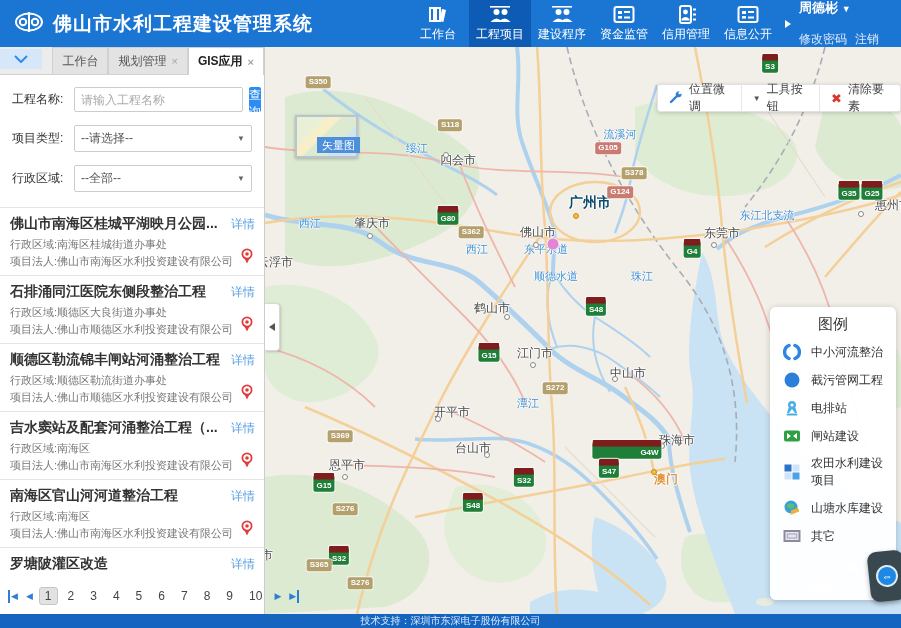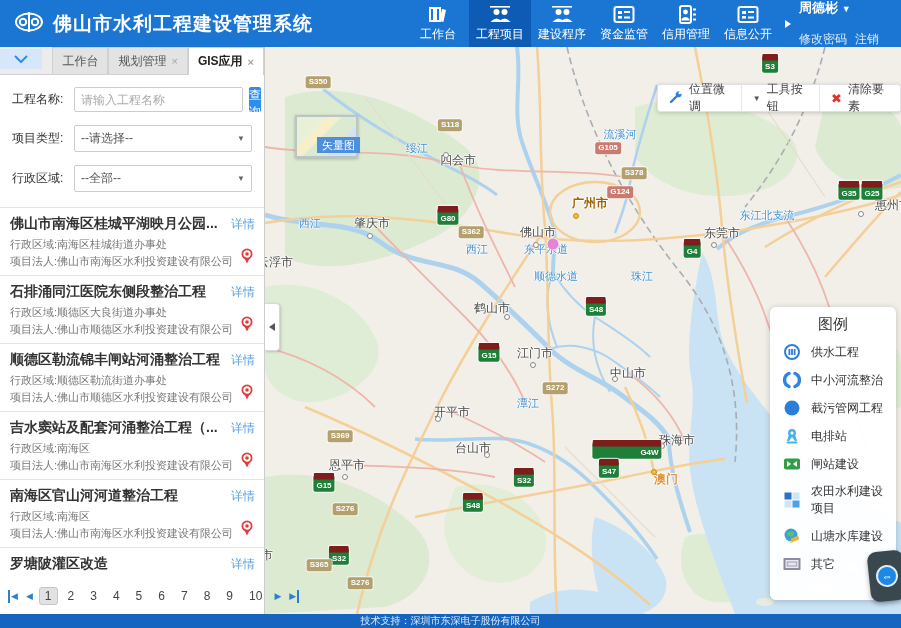--- a/index.html
+++ b/index.html
@@ -49,21 +49,21 @@
   .pg-ctrl { cursor:pointer; font-size:9px; padding:2px; color:#2d7fd6; }
   .pg-ctrl.bar-left { border-left:2px solid #2d7fd6; padding-left:1px; line-height:1; }
   .pg-ctrl.bar-right { border-right:2px solid #2d7fd6; padding-right:1px; line-height:1; }
   .pg-num { color:#444; padding:2px 6px; border-radius:3px; cursor:pointer; }
   .pg-num.current { background:#e2e2e2; border:1px solid #c6c6c6; padding:1px 5px; }
 
   
   .map-area { position:absolute; left:265px; top:47px; right:0; bottom:14px; overflow:hidden; background:#f2efe9; z-index:10; }
   .map-area svg.basemap { position:absolute; left:0; top:0; }
   .city-label { position:absolute; transform:translate(-50%,-50%); font-size:12px; color:#4a4a4a; white-space:nowrap; text-shadow:1px 0 1px #fff,-1px 0 1px #fff,0 1px 1px #fff,0 -1px 1px #fff; z-index:12; }
-  .city-label.major { font-size:12px; font-weight:bold; color:#a16207; }
+  .city-label.major { font-size:14px; font-weight:bold; color:#0c4a6e; }
   .city-label.macau { color:#e2953a; font-weight:bold; }
   .city-dot { position:absolute; width:6px; height:6px; border:1px solid #888; background:#fff; border-radius:50%; transform:translate(-50%,-50%); z-index:12; }
   .city-dot.gold { background:#f2c13d; border-color:#c78f12; }
   .river-label { position:absolute; transform:translate(-50%,-50%); font-size:11px; color:#3f8fd2; white-space:nowrap; text-shadow:1px 0 1px #fff,-1px 0 1px #fff,0 1px 1px #fff; z-index:11; }
   .shield { position:absolute; transform:translate(-50%,-50%); font-size:8px; font-weight:bold; color:#fff; padding:1px 3px; border-radius:2px; line-height:1.2; z-index:12; box-shadow:0 0 0 1px rgba(255,255,255,.7); }
   .shield.exp { background:#1f7e37; border-top:7px solid #7f1d1d; }
   .shield.prov { background:#b3a06d; }
   .shield.nat { background:#c97b72; }
   .pink-marker { position:absolute; width:11px; height:11px; border-radius:50%; background:#e583d6; box-shadow:0 0 0 1px rgba(255,255,255,.6); transform:translate(-50%,-50%); z-index:13; cursor:pointer; }
 
@@ -495,31 +495,20 @@
     <div class="collapse-handle">
       <span class="collapse-tri"></span>
     </div>
 
     <div class="legend">
       <div class="legend-title">图例</div>
       <div id="legend-list">
           <div class="legend-item">
             <span class="licon">
               <svg width="18" height="18" viewBox="0 0 18 18">
-                <circle cx="9" cy="9" r="7" fill="none" stroke="#2f7fd6" stroke-width="2"></circle>
-                <rect x="5.5" y="6" width="1.8" height="6" fill="#2f7fd6"></rect>
-                <rect x="8.1" y="6" width="1.8" height="6" fill="#2f7fd6"></rect>
-                <rect x="10.7" y="6" width="1.8" height="6" fill="#2f7fd6"></rect>
-              </svg>
-            </span>
-            <span>供水工程</span>
-          </div>
-          <div class="legend-item">
-            <span class="licon">
-              <svg width="18" height="18" viewBox="0 0 18 18">
                 <path d="M6,2.5 A7,7 0 0 0 6,15.5" fill="none" stroke="#2f86e0" stroke-width="3.4" stroke-linecap="round"></path>
                 <path d="M12,2.5 A7,7 0 0 1 12,15.5" fill="none" stroke="#2f86e0" stroke-width="3.4" stroke-linecap="round"></path>
               </svg>
             </span>
             <span>中小河流整治</span>
           </div>
           <div class="legend-item">
             <span class="licon">
               <svg width="18" height="18" viewBox="0 0 18 18">
                 <circle cx="9" cy="9" r="7.5" fill="#2b7fd9"></circle>

